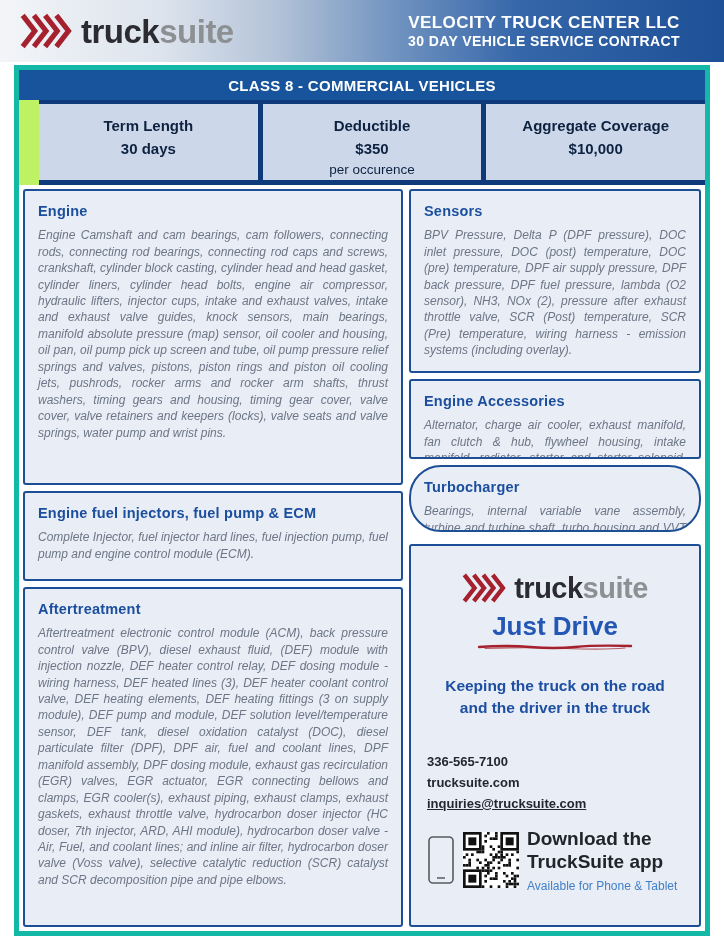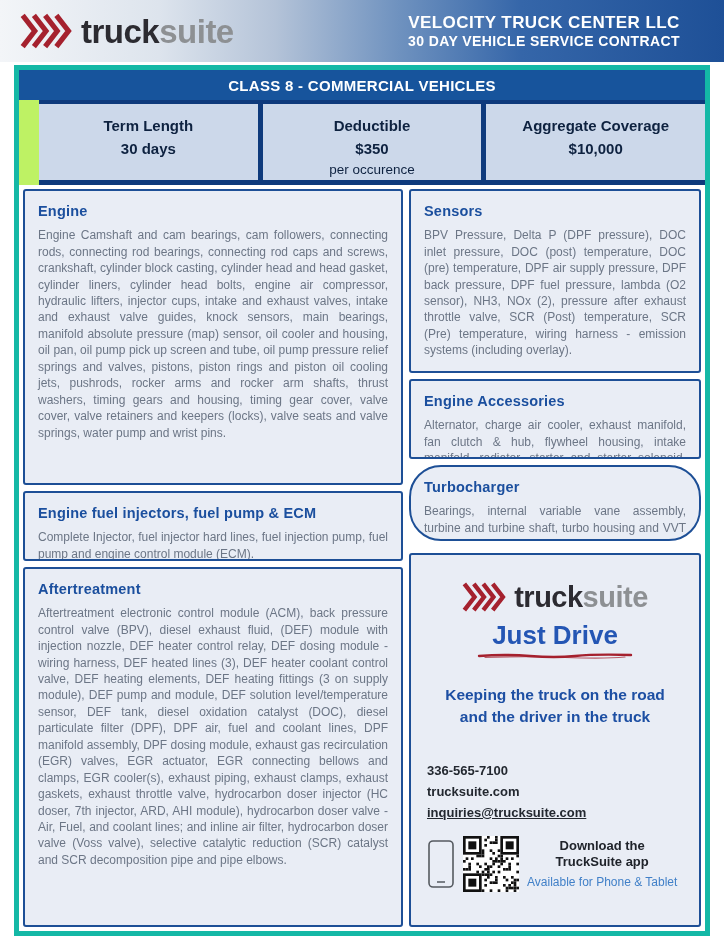--- a/index.html
+++ b/index.html
@@ -91,27 +91,28 @@
     font-size: 14.5px;
     font-weight: 700;
     letter-spacing: 0.2px;
     margin: 2px 0 8px 0;
   }
   .box-body {
     color: #6c7686;
     font-size: 12px;
     line-height: 1.37;
     text-align: justify;
+    font-style: italic;
   }
   .h-engine { height: 296px; }
-  .h-inj { height: 70px; }
+  .h-inj { height: 90px; }
   .h-after { flex: 1; }
   .h-sensors { height: 184px; }
   .h-acc { height: 80px; }
-  .h-turbo { height: 76px; border-radius: 32px; }
+  .h-turbo { height: 67px; border-radius: 32px; }
   .h-promo { flex: 1; margin-top: 6px; }
 
   
   .promo { display: flex; flex-direction: column; padding: 12px 16px; }
   .promo-logo { display: flex; align-items: center; justify-content: center; gap: 8px; margin-top: 14px; }
   .promo-logo .logo-text { font-size: 29px; }
   .just-drive {
     text-align: center;
     color: #2456b4;
     font-size: 26px;
@@ -125,21 +126,21 @@
     color: #1d4fa3;
     font-weight: 700;
     font-size: 15.5px;
     line-height: 1.4;
     margin-top: 24px;
   }
   .contact { margin-top: 34px; font-size: 13px; font-weight: 700; color: #232830; line-height: 1.6; }
   .contact .email { text-decoration: underline; color: #232830; }
   .app-row { display: flex; align-items: center; gap: 8px; margin-top: 12px; }
   .app-text { display: flex; flex-direction: column; }
-  .dl { font-weight: 700; font-size: 13px; color: #20242b; line-height: 1.25; text-align: center; }
+  .dl { font-weight: 700; font-size: 19px; color: #20242b; line-height: 1.25; }
   .avail { font-size: 12px; color: #4180c8; margin-top: 5px; }
 </style>
 </head>
 <body>
 
 <div class="page">
 
   <header class="header">
     <div class="logo">
       <svg width="52" height="38" viewBox="0 0 60 44">

